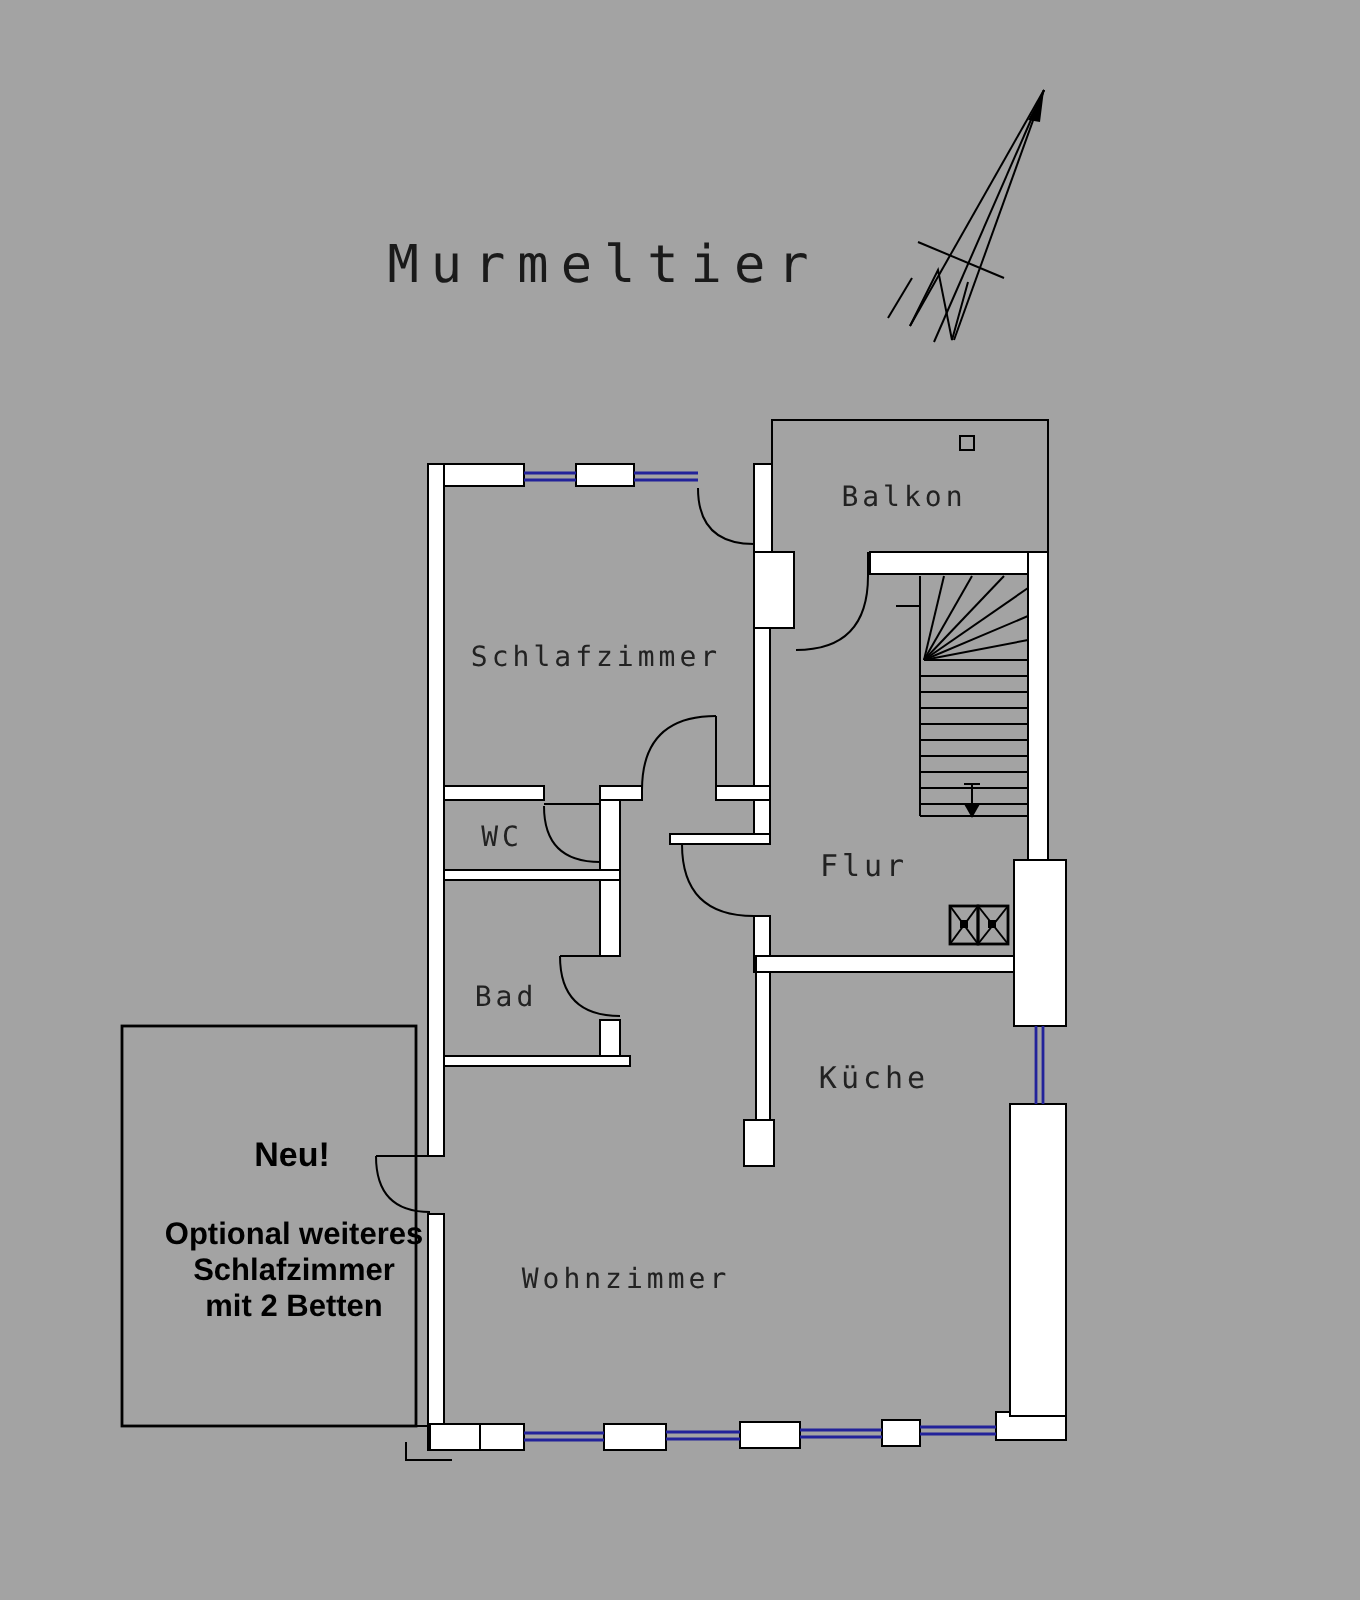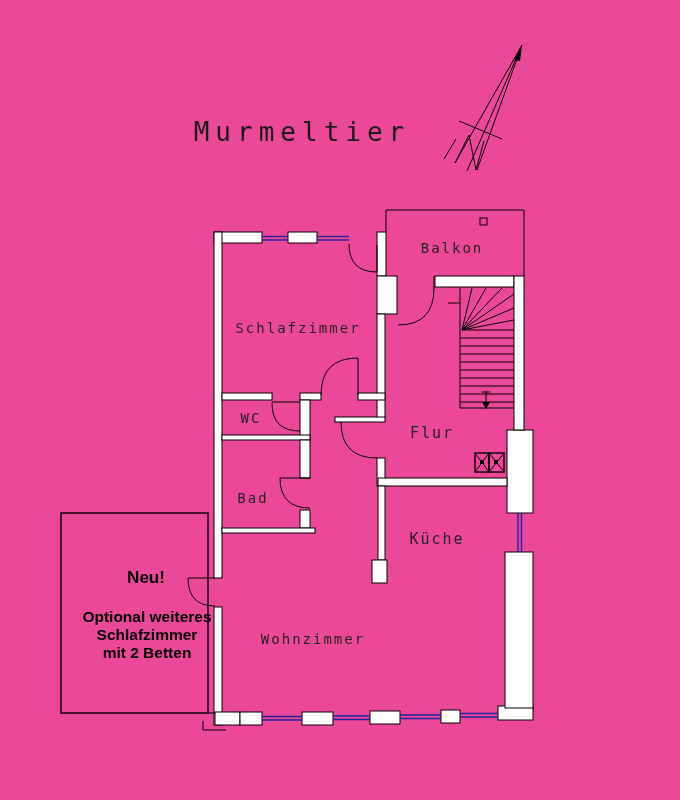--- a/index.html
+++ b/index.html
@@ -1,16 +1,16 @@
 <!DOCTYPE html>
 <html><head>
 <meta charset="utf-8">
 <style>
   html,body{margin:0;padding:0;background:#ffffff;}
-  .canvas{position:relative;width:680px;height:800px;background:#ec4899;overflow:hidden;}
+  .canvas{position:relative;width:680px;height:800px;background:#a3a3a3;overflow:hidden;}
   svg{display:block;}
   .wall{fill:#ffffff;stroke:#000000;stroke-width:1;}
   .thin{fill:none;stroke:#000000;stroke-width:1;}
   .thin15{fill:none;stroke:#000000;stroke-width:1.4;}
   .win{fill:none;stroke:#22229a;stroke-width:1.4;}
   .cad{font-family:"DejaVu Sans Mono",monospace;fill:#222222;font-weight:400;}
   .cad14{font-size:14px;letter-spacing:2px;}
   .cad15{font-size:15px;letter-spacing:2px;}
   .title{font-size:26px;letter-spacing:6px;fill:#1a1a1a;}
   .ann{font-family:"Liberation Sans","DejaVu Sans",sans-serif;fill:#000000;font-weight:600;}

